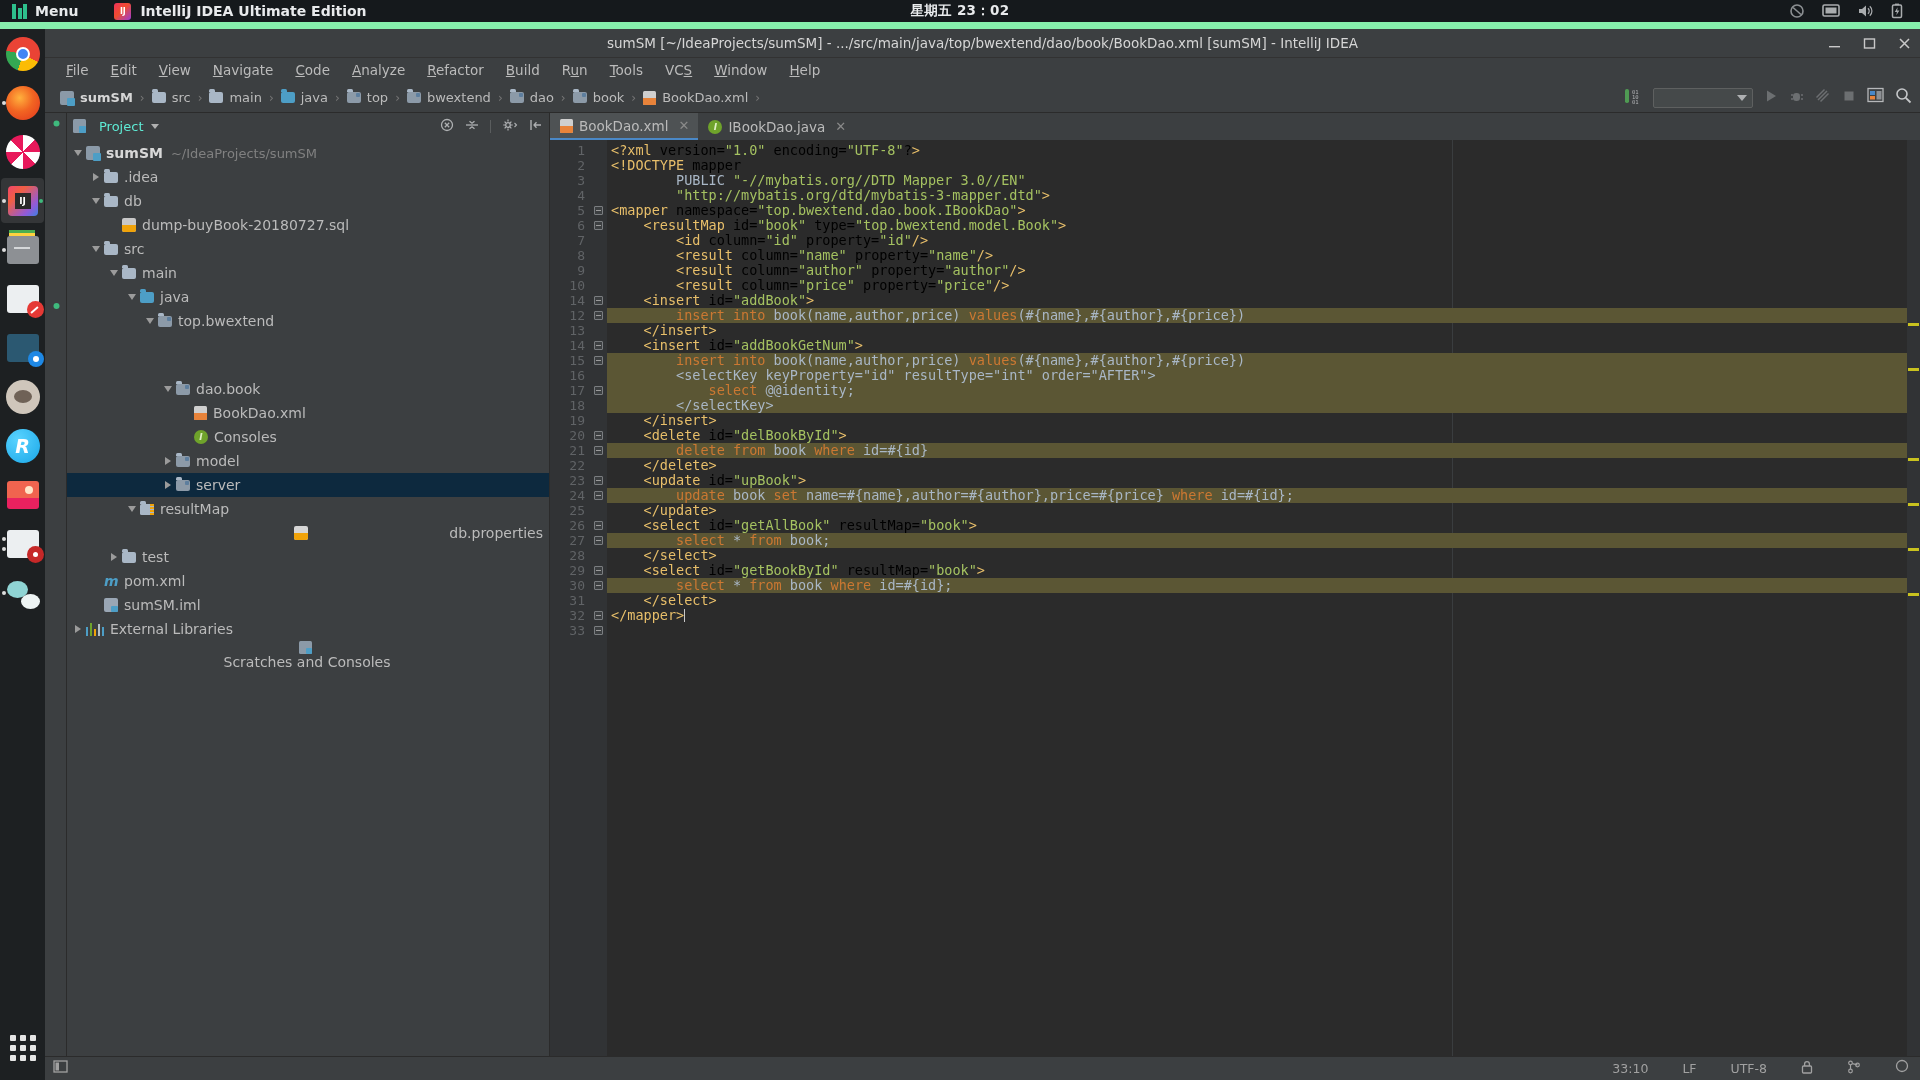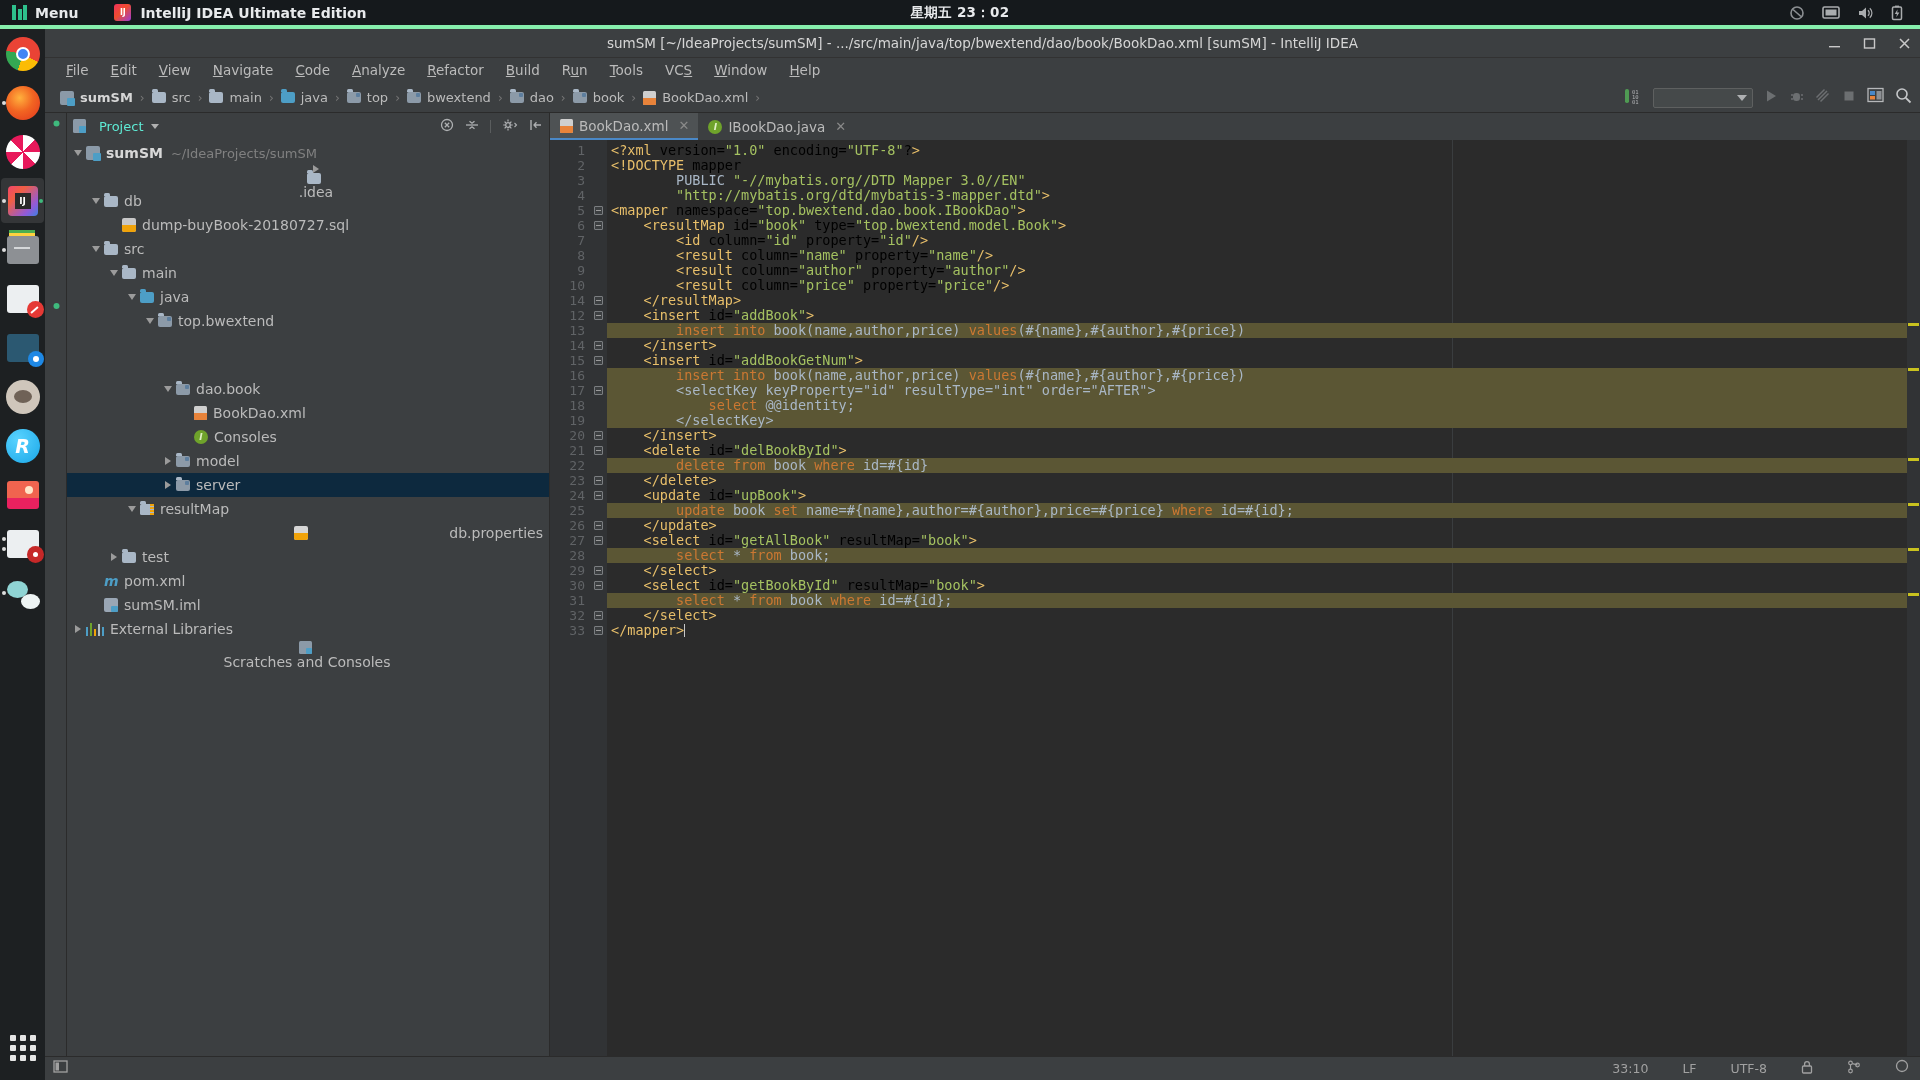--- a/index.html
+++ b/index.html
@@ -8,21 +8,21 @@
     background: #1b1e20;
     font-family: "DejaVu Sans", "Liberation Sans", sans-serif;
     overflow: hidden;
   }
   .screen { position: relative; width: 1920px; height: 1080px; }
 
   
   .os-panel {
     position: absolute; top: 0; left: 0; width: 1920px; height: 29px;
     background: #15191c; display: flex; align-items: center;
-    border-bottom: 4px solid #86efac;
+    border-bottom: 7px solid #86efac;
   }
   .os-menu-btn { display: flex; align-items: center; gap: 8px; padding: 0 14px 0 12px; height: 29px; }
   .os-menu-glyph { display: flex; gap: 1.5px; align-items: flex-end; height: 15px; }
   .os-menu-glyph i { display: block; width: 4px; background: #2ec08c; }
   .os-menu-glyph i:nth-child(1) { height: 15px; }
   .os-menu-glyph i:nth-child(2) { height: 11px; }
   .os-menu-glyph i:nth-child(3) { height: 15px; }
   .os-menu-label { color: #e8eaec; font-size: 14px; font-weight: bold; }
   .os-app { display: flex; align-items: center; gap: 9px; margin-left: 22px; }
   .os-app-icon {
@@ -567,21 +567,21 @@
             <div class="tnode" style="padding-left: 4px;">
               <span class="tw">
                 <span class="tri-d"></span>
               </span>
               <span class="ic">
                 <span class="modproj-ic"></span>
               </span>
               <span class="lbl bold">sumSM</span>
               <span class="path">~/IdeaProjects/sumSM</span>
             </div>
-            <div class="tnode" style="padding-left: 22px; flex-direction: column;">
+            <div class="tnode" style="padding-left: 22px;">
               <span class="tw">
                 <span class="tri-r"></span>
               </span>
               <span class="ic">
                 <span class="folder-ic"></span>
               </span>
               <span class="lbl">.idea</span>
             </div>
             <div class="tnode" style="padding-left: 22px;">
               <span class="tw">
@@ -815,21 +815,20 @@
           <div class="cline"><span class="tag">&lt;?xml</span> version=<span class="str">"1.0"</span> encoding=<span class="str">"UTF-8"</span>?<span class="tag">&gt;</span></div>
               <div class="cline"><span class="tag">&lt;!DOCTYPE</span> mapper</div>
               <div class="cline"><span class="dtd-line">        PUBLIC <span class="str">"-//mybatis.org//DTD Mapper 3.0//EN"</span></span></div>
               <div class="cline"><span class="dtd-line">        <span class="str">"http://mybatis.org/dtd/mybatis-3-mapper.dtd"</span><span class="tag">&gt;</span></span></div>
               <div class="cline"><span class="tag">&lt;mapper</span> namespace=<span class="str">"top.bwextend.dao.book.IBookDao"</span><span class="tag">&gt;</span></div>
               <div class="cline">    <span class="tag">&lt;resultMap</span> id=<span class="str">"book"</span> type=<span class="str">"top.bwextend.model.Book"</span><span class="tag">&gt;</span></div>
               <div class="cline">        <span class="tag">&lt;id</span> column=<span class="str">"id"</span> property=<span class="str">"id"</span><span class="tag">/&gt;</span></div>
               <div class="cline">        <span class="tag">&lt;result</span> column=<span class="str">"name"</span> property=<span class="str">"name"</span><span class="tag">/&gt;</span></div>
               <div class="cline">        <span class="tag">&lt;result</span> column=<span class="str">"author"</span> property=<span class="str">"author"</span><span class="tag">/&gt;</span></div>
               <div class="cline">        <span class="tag">&lt;result</span> column=<span class="str">"price"</span> property=<span class="str">"price"</span><span class="tag">/&gt;</span></div>
-              <div class="cline">    <span class="tag">&lt;/resultMap</span><span class="tag">&gt;</span></div>
               <div class="cline">    <span class="tag">&lt;insert</span> id=<span class="str">"addBook"</span><span class="tag">&gt;</span></div>
               <div class="cline sql-hl">&nbsp;&nbsp;&nbsp;&nbsp;&nbsp;&nbsp;&nbsp;&nbsp;<span class="txt"><span class="kw">insert into</span> book(name,author,price) <span class="kw">values</span>(<span class="txt">#{name}</span>,<span class="txt">#{author}</span>,<span class="txt">#{price}</span>)</span></div>
               <div class="cline">    <span class="tag">&lt;/insert</span><span class="tag">&gt;</span></div>
               <div class="cline">    <span class="tag">&lt;insert</span> id=<span class="str">"addBookGetNum"</span><span class="tag">&gt;</span></div>
               <div class="cline sql-hl">&nbsp;&nbsp;&nbsp;&nbsp;&nbsp;&nbsp;&nbsp;&nbsp;<span class="txt"><span class="kw">insert into</span> book(name,author,price) <span class="kw">values</span>(<span class="txt">#{name}</span>,<span class="txt">#{author}</span>,<span class="txt">#{price}</span>)</span></div>
               <div class="cline sql-hl">&nbsp;&nbsp;&nbsp;&nbsp;&nbsp;&nbsp;&nbsp;&nbsp;<span class="txt">&lt;selectKey keyProperty="id" resultType="int" order="AFTER"&gt;</span></div>
               <div class="cline sql-hl">&nbsp;&nbsp;&nbsp;&nbsp;&nbsp;&nbsp;&nbsp;&nbsp;&nbsp;&nbsp;&nbsp;&nbsp;<span class="txt"><span class="kw">select</span> @@identity;</span></div>
               <div class="cline sql-hl">&nbsp;&nbsp;&nbsp;&nbsp;&nbsp;&nbsp;&nbsp;&nbsp;<span class="txt">&lt;/selectKey&gt;</span></div>
               <div class="cline">    <span class="tag">&lt;/insert</span><span class="tag">&gt;</span></div>
               <div class="cline">    <span class="tag">&lt;delete</span> id=<span class="str">"delBookById"</span><span class="tag">&gt;</span></div>

